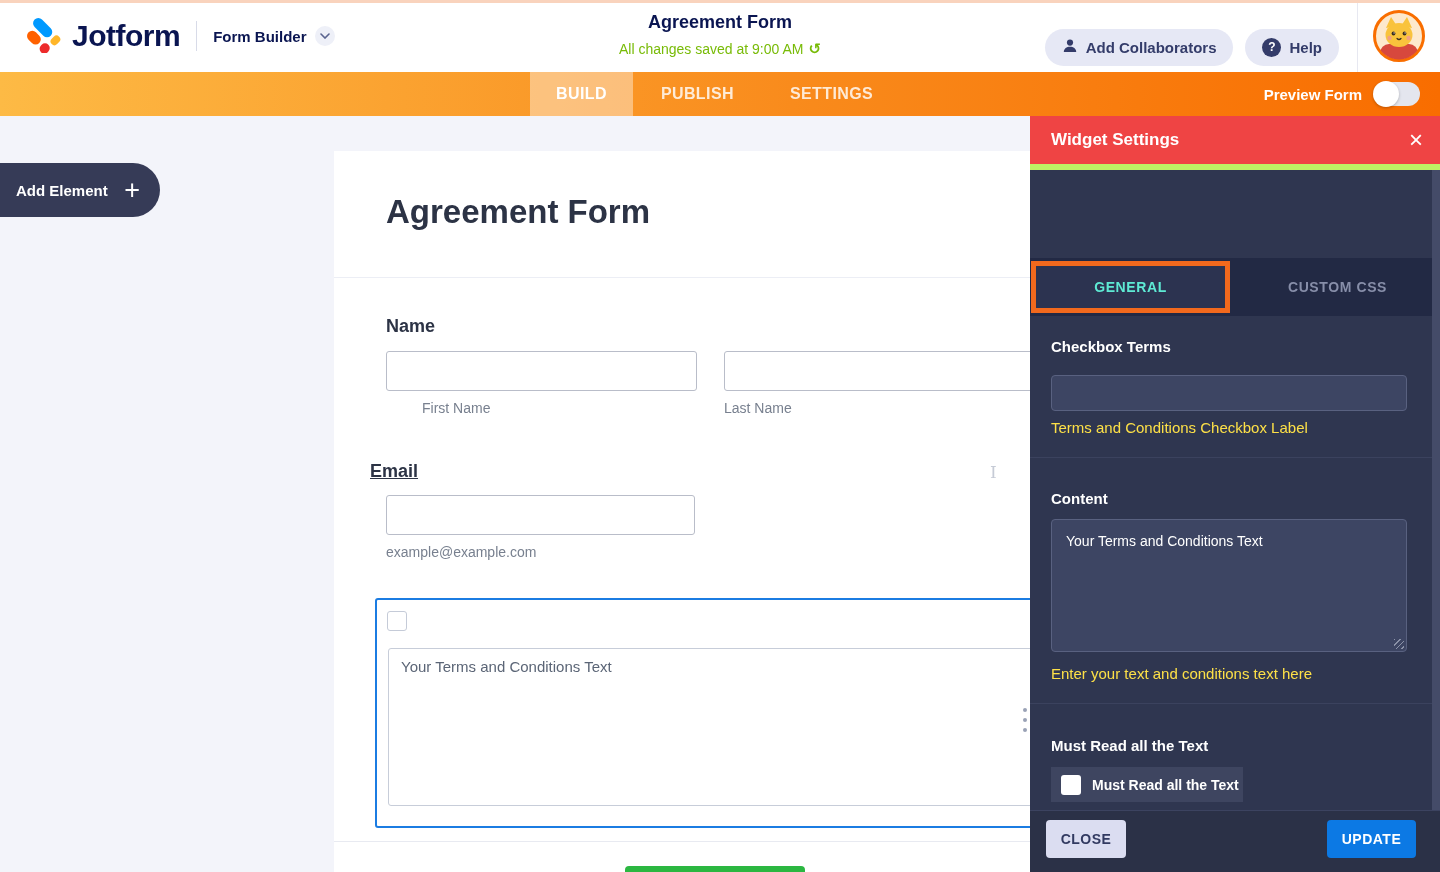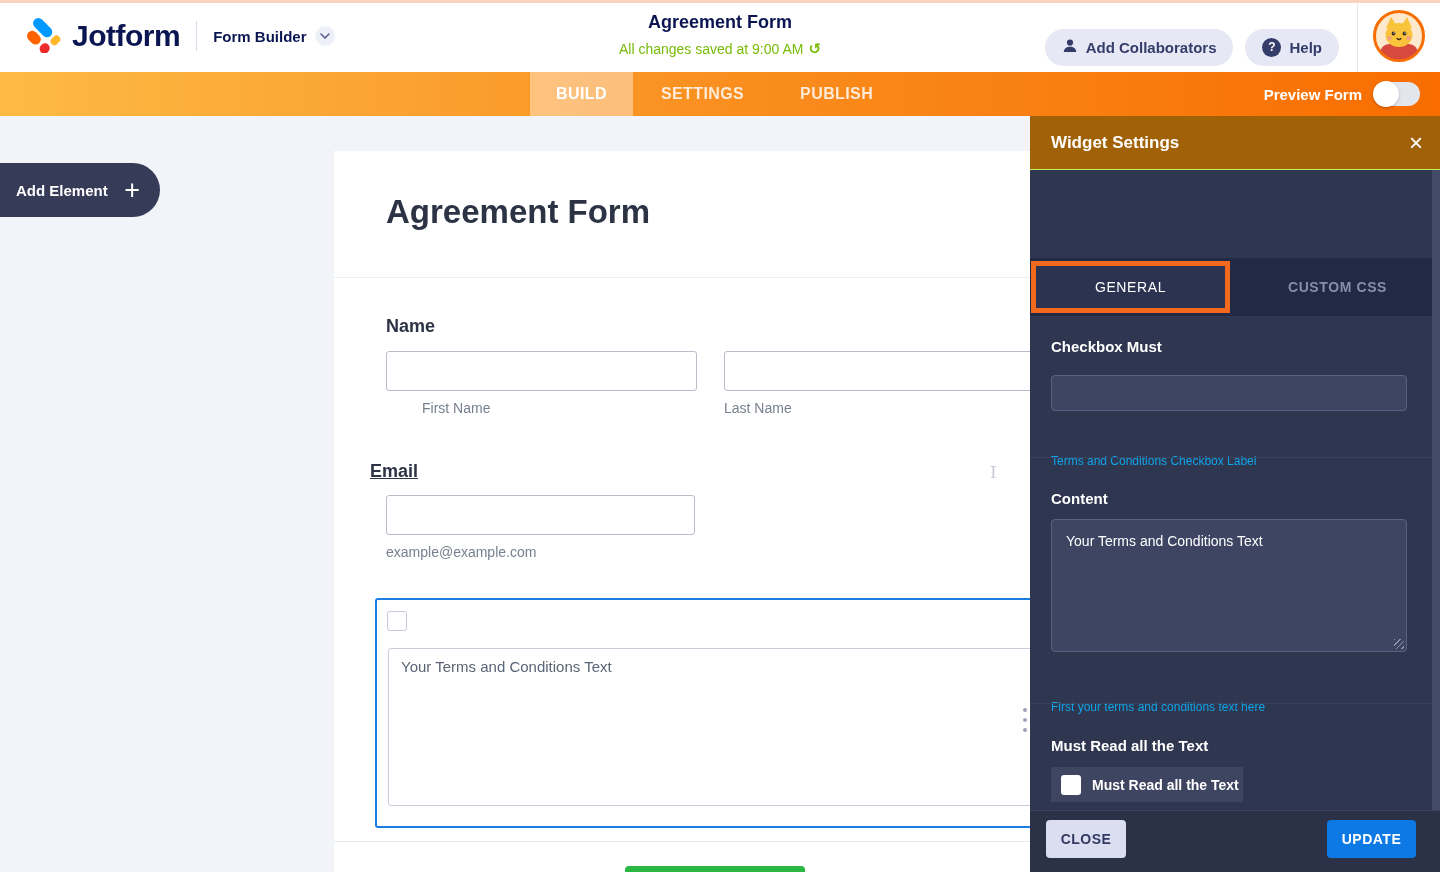--- a/index.html
+++ b/index.html
@@ -78,39 +78,39 @@
   .submit-sliver { position:absolute; left:291px; top:715px; width:180px; height:6px; background:#2bb741;
                    border-radius:4px 4px 0 0; border:none; cursor:pointer; }
 
   .drag-dots { position:absolute; left:1023px; top:592px; display:flex; flex-direction:column; gap:6px; z-index:3; cursor:grab; }
   .drag-dots i { width:4px; height:4px; border-radius:50%; background:#9aa2b6; }
   .text-cursor { position:absolute; left:990px; top:346px; font-family:"DejaVu Serif", serif; font-size:17px;
                  color:#c6cbd6; z-index:2; }
 
   
   .panel { position:absolute; left:1030px; top:0; width:410px; height:756px; background:#2f3650; z-index:10; color:#fff; }
-  .p-header { position:absolute; left:0; top:0; width:100%; height:54px; background:#a16207; border-bottom:1px solid #bef264;
+  .p-header { position:absolute; left:0; top:0; width:100%; height:54px; background:#ef4444; border-bottom:6px solid #bef264;
               display:flex; align-items:center; justify-content:space-between; padding:0 17px 0 21px; }
   .p-title { font-size:17px; font-weight:700; }
   .p-close { font-size:24px; line-height:1; color:#fff; background:none; border:none; cursor:pointer; font-family:inherit; }
   .widget-row { position:absolute; left:0; top:54px; width:100%; height:88px; background:#343b57; }
   .w-icon { position:absolute; left:22px; top:15px; }
   .w-name { position:absolute; left:92px; top:15px; font-size:16.5px; font-weight:700; }
   .w-desc { position:absolute; left:92px; top:40px; width:254px; font-size:14px; line-height:1.5; color:#99a0b8; }
   .info-btn { position:absolute; right:26px; top:33px; width:22px; height:22px; border-radius:50%;
               border:2px solid #dfe3ee; background:none; color:#dfe3ee; font-size:13px; font-weight:700;
               font-family:"Liberation Serif", serif; display:flex; align-items:center; justify-content:center; cursor:pointer; }
   .tab-row { position:absolute; left:0; top:142px; width:100%; height:58px; background:#222944; }
   .p-tab-general { position:absolute; left:1px; top:3px; width:199px; height:52px; background:#2c3350;
                    border:5px solid #f2691d; display:flex; align-items:center; justify-content:center;
-                   font-size:14px; font-weight:400; letter-spacing:.6px; color:#ffffff; cursor:pointer; }
+                   font-size:14px; font-weight:700; letter-spacing:.6px; color:#5eead4; cursor:pointer; }
   .p-tab-css { position:absolute; left:205px; top:0; width:205px; height:58px; display:flex; align-items:center;
                justify-content:center; font-size:14px; font-weight:700; letter-spacing:.6px; color:#878ea9; cursor:pointer; }
   .p-h { position:absolute; left:21px; font-size:15px; font-weight:700; color:#fff; }
-  .p-hint { position:absolute; left:21px; font-size:12px; color:#0ea5e9;margin-top:35px; }
+  .p-hint { position:absolute; left:21px; font-size:15px; color:#fde047; }
   .p-div { position:absolute; left:0; width:100%; height:1px; background:#3b425e; }
   .p-input { position:absolute; left:21px; top:259px; width:356px; height:36px; background:#3d4563;
              border:1px solid #596180; border-radius:4px; color:#fff; font-family:inherit; font-size:14px; padding:0 12px; }
   .p-textarea { position:absolute; left:21px; top:403px; width:356px; height:133px; background:#3d4563;
                 border:1px solid #596180; border-radius:4px; color:#fff; font-family:inherit; font-size:14px;
                 padding:12px 14px; resize:none; line-height:1.4; }
   .resize-grip { position:absolute; left:364px; top:523px; width:10px; height:10px;
                  background:repeating-linear-gradient(135deg,#8b92a8 0 1px,transparent 1px 4px); cursor:nwse-resize; }
   .must-row { position:absolute; left:21px; top:651px; width:192px; height:35px; background:#3e4560;
               display:flex; align-items:center; gap:11px; padding-left:10px; }
@@ -201,22 +201,22 @@
             </g>
           </svg>
         </span>
       </div>
     </div>
   </header>
 
   <nav class="build-bar">
     <div class="tabs">
       <div class="tab active">BUILD</div>
+      <div class="tab gap">PUBLISH</div>
       <div class="tab gap">SETTINGS</div>
-      <div class="tab gap">PUBLISH</div>
     </div>
     <div class="preview">
       <span class="preview-label">Preview Form</span>
       <span class="toggle">
           <span class="knob"></span>
         </span>
     </div>
   </nav>
 
   <main class="main">
@@ -261,29 +261,29 @@
         <span class="p-title">Widget Settings</span>
         <button class="p-close">×</button>
       </div>
 
 
       <div class="tab-row">
         <div class="p-tab-general">GENERAL</div>
         <div class="p-tab-css">CUSTOM CSS</div>
       </div>
 
-      <div class="p-h" style="top:222px;">Checkbox Must</div>
+      <div class="p-h" style="top:222px;">Checkbox Terms</div>
       <input class="p-input" type="text" value="" style="">
       <div class="p-hint" style="top:303px;">Terms and Conditions Checkbox Label</div>
       <div class="p-div" style="top:341px;"></div>
 
       <div class="p-h" style="top:374px;">Content</div>
       <textarea class="p-textarea" style="">Your Terms and Conditions Text</textarea>
       <span class="resize-grip"></span>
-      <div class="p-hint" style="top:549px;">First your terms and conditions text here</div>
+      <div class="p-hint" style="top:549px;">Enter your text and conditions text here</div>
       <div class="p-div" style="top:587px;"></div>
 
       <div class="p-h" style="top:621px;">Must Read all the Text</div>
       <div class="must-row">
         <span class="must-check"></span>
         <span class="must-label">Must Read all the Text</span>
       </div>
 
       <div class="p-footer">
         <button class="btn-close">CLOSE</button>

